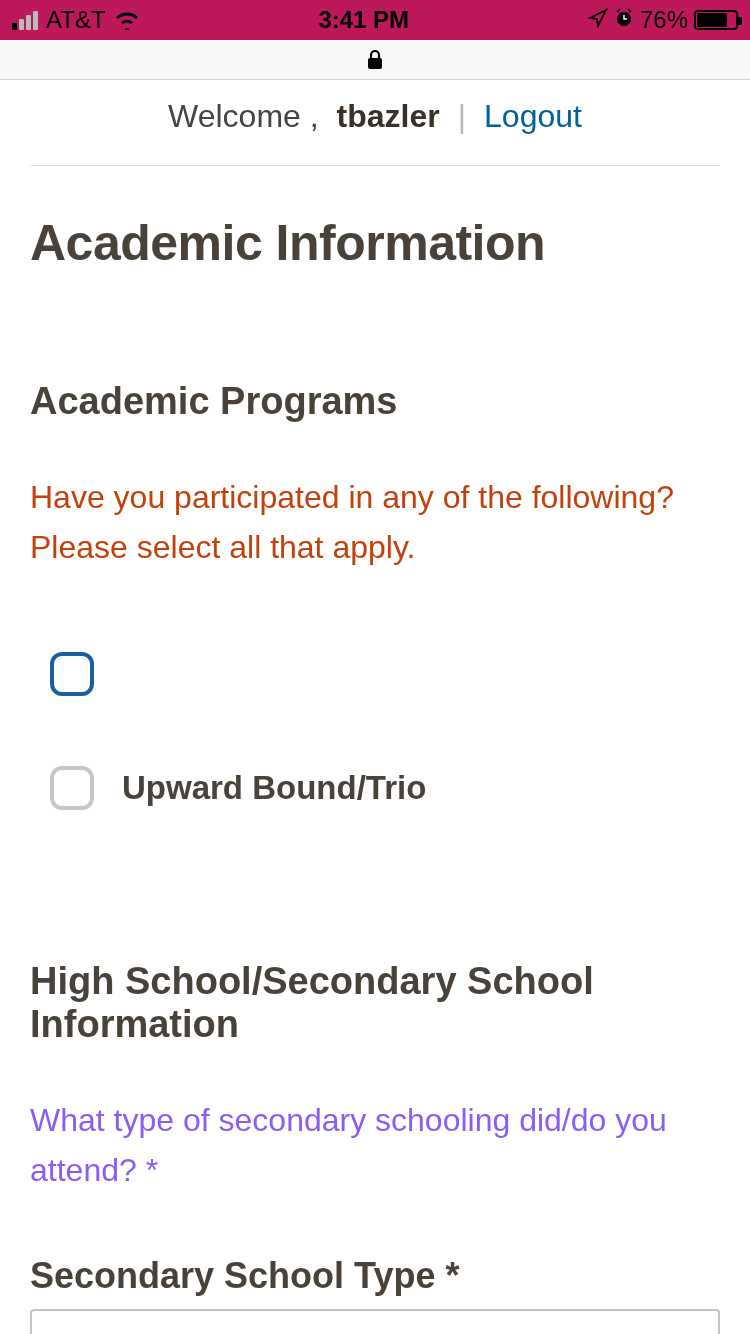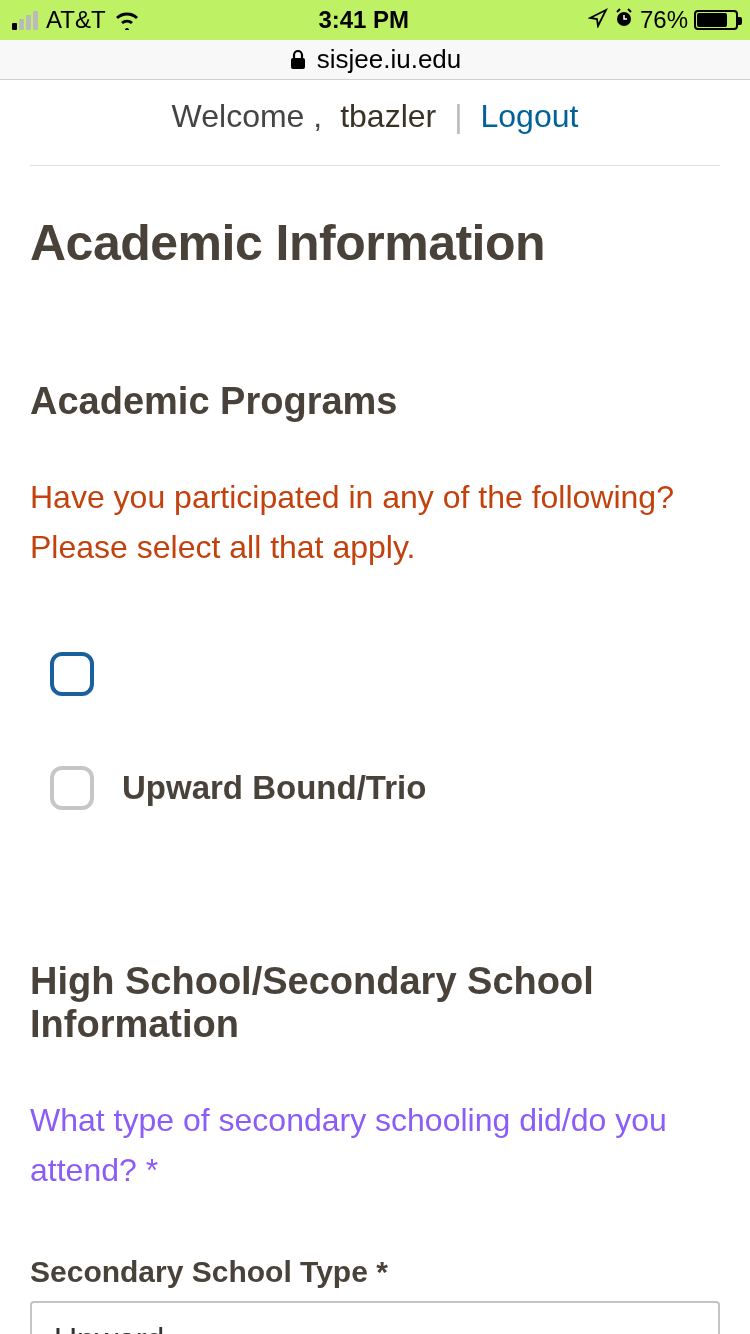--- a/index.html
+++ b/index.html
@@ -1,19 +1,19 @@
 <!DOCTYPE html>
 <html><head>
 <meta charset="utf-8">
 <style>
   * { box-sizing: border-box; margin: 0; padding: 0; }
   html, body { width: 750px; height: 1334px; font-family: -apple-system, "Helvetica Neue", Arial, sans-serif; background: #fff; color: #000; }
   
   
-  .status-bar { height: 40px; background: #bef264; display: flex; align-items: center; justify-content: space-between; padding: 0 12px; font-size: 24px; font-weight: 500; }
+  .status-bar { height: 40px; background: #be185d; display: flex; align-items: center; justify-content: space-between; padding: 0 12px; font-size: 24px; font-weight: 500; }
   .status-left { display: flex; align-items: center; gap: 8px; }
   .signal-bars { display: flex; align-items: flex-end; gap: 2px; }
   .signal-bars span { width: 5px; background: #000; border-radius: 1px; }
   .signal-bars span:nth-child(1){height:7px;}
   .signal-bars span:nth-child(2){height:11px;background:#bababa;}
   .signal-bars span:nth-child(3){height:15px;background:#bababa;}
   .signal-bars span:nth-child(4){height:19px;background:#bababa;}
   .wifi-icon svg { display:block; }
   .status-center { font-weight: 600; }
   .status-right { display: flex; align-items: center; gap: 6px; }
@@ -21,37 +21,37 @@
   .battery::after { content:""; position:absolute; right:-6px; top:5px; width:4px; height:8px; background:#000; border-radius:0 2px 2px 0; }
   .battery .fill { position:absolute; left:1px; top:1px; bottom:1px; width:76%; background:#000; border-radius:2px; }
   
   
   .browser-url { height: 40px; background: #f8f8f8; display:flex; align-items:center; justify-content:center; gap:10px; font-size: 26px; color: #000; border-bottom: 1px solid #d0d0d0; }
   .lock-icon svg { display:block; }
   
   
   .page { padding: 0 30px; }
   .welcome-row { display:flex; justify-content:center; align-items:center; gap: 18px; padding: 18px 0 30px 0; font-size: 32px; color:#444; border-bottom: 1px solid #e0e0e0; }
-  .welcome-row .username { font-weight: 400; color:#3a3228; }
+  .welcome-row .username { font-weight: 700; color:#3a3228; }
   .welcome-row .divider { color:#bbb; }
   .logout { color: #006298; cursor: pointer; }
   
   h1 { font-size: 50px; font-weight: 800; color: #49423a; margin: 48px 0 108px 0; letter-spacing: -0.5px; }
   h2 { font-size: 38px; font-weight: 800; color: #49423a; margin: 0 0 50px 0; }
   .question { font-size: 32px; color: #c2410c; line-height: 1.55; margin-bottom: 70px; }
   
   .checkbox-row { display:flex; align-items:center; gap: 28px; padding: 10px 0 10px 20px; margin-bottom: 50px; }
   .checkbox { width: 44px; height: 44px; border-radius: 12px; border: 4px solid #c6c6c6; flex-shrink:0; }
   .checkbox.focused { border-color: #1a5f9e; }
   .checkbox-label { font-size: 33px; font-weight: 800; color: #49423a; }
   
   .section-gap { height: 90px; }
   .subtext { font-size: 32px; color: #8b5cf6; line-height: 1.55; margin-top: 8px; margin-bottom: 60px; }
   
-  .field-label { font-size: 30px; font-weight: 700; color: #49423a; margin-bottom: 12px; }
+  .field-label { font-size: 36px; font-weight: 700; color: #49423a; margin-bottom: 12px; }
   .select-box { display:flex; align-items:center; justify-content:space-between; border: 2px solid #c4c4c4; border-radius: 4px; padding: 18px 22px; font-size: 32px; color: #333; background: #fff; }
   .select-box .chev { font-size: 18px; color:#333; }
 </style>
 </head>
 <body>
 
 <div class="status-bar">
   <div class="status-left">
     <span class="signal-bars">
         <span></span>
@@ -87,21 +87,20 @@
   </div>
 </div>
 
 <div class="browser-url">
   <span class="lock-icon">
     <svg width="18" height="22" viewBox="0 0 18 22">
         <rect x="2" y="9" width="14" height="11" rx="2" fill="#000"></rect>
         <path d="M5 9 V6 a4 4 0 0 1 8 0 v3" fill="none" stroke="#000" stroke-width="2.2"></path>
       </svg>
   </span>
-  <span>sisjee.iu.edu</span>
 </div>
 
 <div class="page">
   <div class="welcome-row">
     <span>Welcome ,</span>
     <span class="username">tbazler</span>
     <span class="divider">|</span>
     <span class="logout">Logout</span>
   </div>
 

